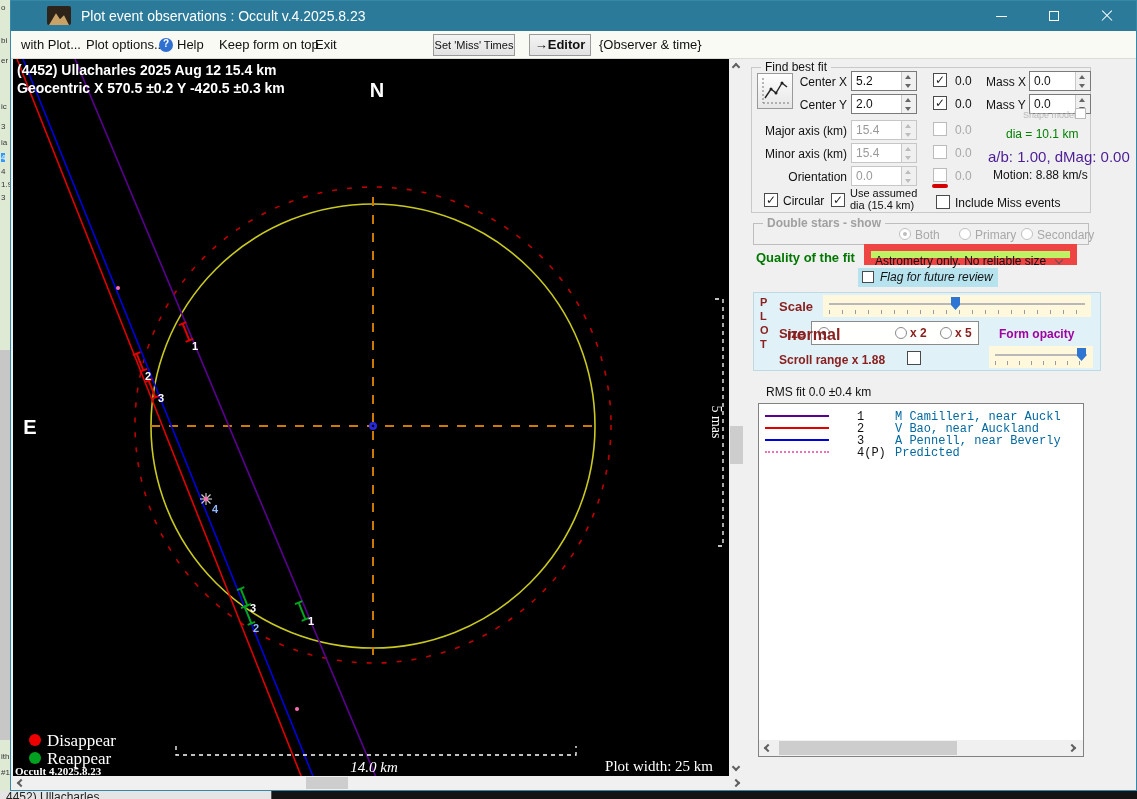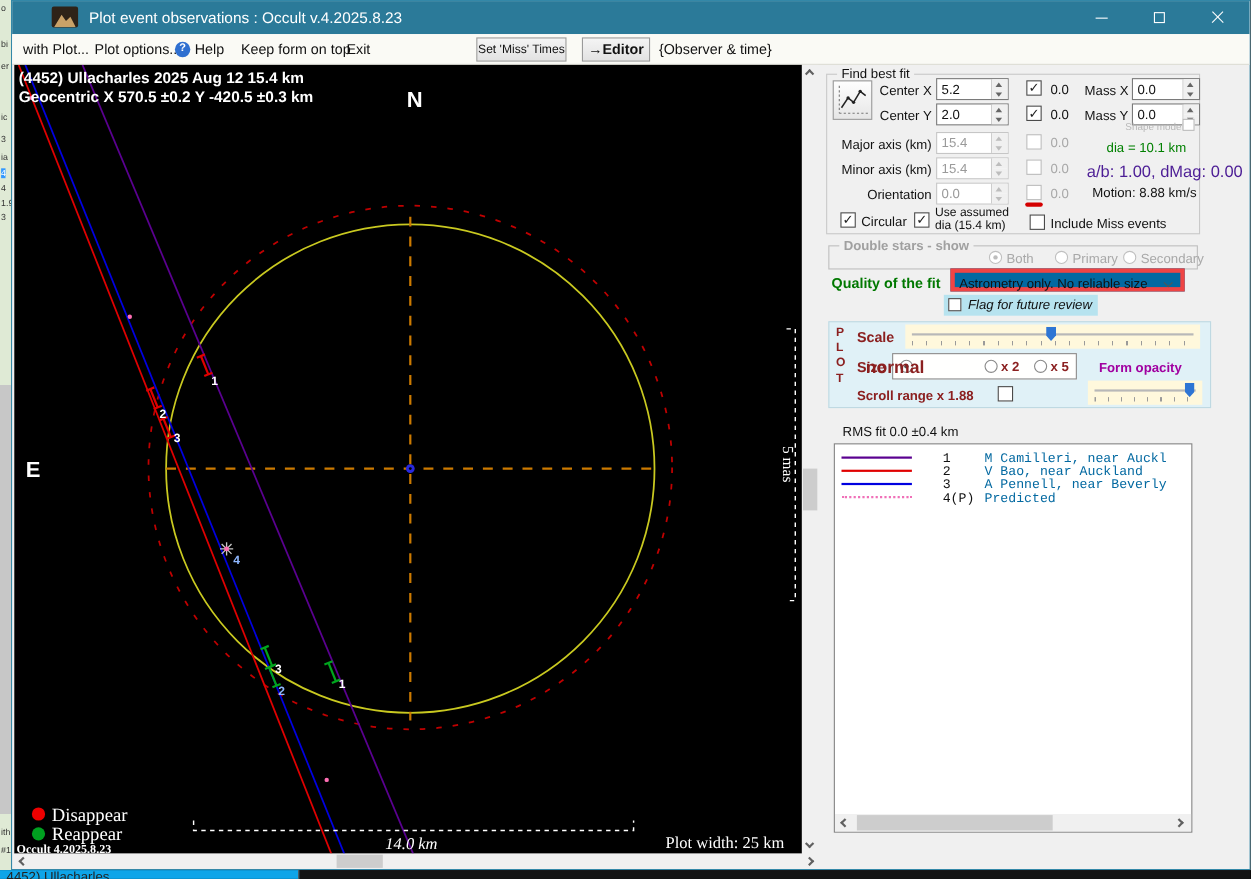--- a/index.html
+++ b/index.html
@@ -57,42 +57,42 @@
   .spin .btns i.d::after { content:""; position:absolute; left:3px; top:3px; border-left:3.5px solid transparent; border-right:3.5px solid transparent; border-top:4px solid #666; }
   .spin.dis .btns i.u::after { border-bottom-color:#BDBDBD; }
   .spin.dis .btns i.d::after { border-top-color:#BDBDBD; }
   .cb { width:14px; height:14px; background:#fff; border:1px solid #4A4A4A; position:absolute; }
   .cb.checked::after { content:"✓"; position:absolute; left:1px; top:-1px; font:bold 12px "DejaVu Sans", sans-serif; color:#222; }
   .cb.dis { border-color:#BBBBBB; }
   .cb.sm { width:11px; height:11px; }
   .rad { width:12px; height:12px; border:1px solid #8A8A8A; border-radius:50%; background:#fff; position:absolute; }
   .rad.sel::after { content:""; position:absolute; left:3px; top:3px; width:4px; height:4px; border-radius:50%; background:#505050; }
   .rad.dis { border-color:#C0C0C0; } .rad.dis.sel::after { background:#BDBDBD; }
-  .combo { background:#0369a1; border:4px solid #ef4444; font-size:12px; color:#111; padding:3px 0 0 4px; }
+  .combo { background:#bef264; border:7px solid #ef4444; font-size:12px; color:#111; padding:3px 0 0 4px; }
   .combo .chev { right:8px; top:6px; border-color:#555; border-width:1.5px; }
   .flagbox { background:#B7E3EF; }
   .flag-lbl { font-style:italic; font-size:12px; color:#111; }
   .plotpanel { background:#E0F1F7; border:1px solid #BFD9E2; }
   .dred { color:#8B2020; font-weight:bold; }
   .purp { color:#A000A0; font-weight:bold; }
   .sliderstrip { background:#FFF8DC; position:absolute; }
   .strack { position:absolute; left:6px; right:6px; top:8px; height:2px; background:#B8B8B8; }
   .sticks { position:absolute; left:6px; right:6px; top:15px; height:4px;
             background:repeating-linear-gradient(to right,#9A9A9A 0 1px,transparent 1px 13px); }
   .sthumb { position:absolute; top:2px; width:9px; height:13px; background:#2E75D4;
             clip-path:polygon(0 0,100% 0,100% 62%,50% 100%,0 62%); }
   .listbox { background:#fff; border:1px solid #828282; overflow:hidden; }
   .obs-row { position:absolute; left:0; width:100%; height:12px; }
   .obs-row .ls { position:absolute; left:6px; top:5px; width:64px; border-top:2px solid #000; }
   .obs-row .ls.dot { border-top-style:dotted; }
   .obs-row .n1 { position:absolute; left:98px; top:0; font:12px "Liberation Mono", monospace; color:#111; }
   .obs-row .n2 { position:absolute; left:136px; top:0; font:12px "Liberation Mono", monospace; color:#0369a1; white-space:nowrap; }
 
   .bottomstrip { left:0; top:791px; width:1137px; height:8px; background:#141414; overflow:hidden; }
-  .bottomtab { position:absolute; left:0; top:0; width:272px; height:8px; background:#0ea5e9; overflow:hidden; border-right:1px solid #555; }
+  .bottomtab { position:absolute; left:0; top:0; width:272px; height:8px; background:#e5e5e5; overflow:hidden; border-right:1px solid #555; }
   .bottomtab span { position:absolute; left:6px; top:-1px; font-size:12px; color:#222; white-space:nowrap; }
 
   
   .t-title { font:bold 14px "Liberation Sans", sans-serif; fill:#FFF; }
   .t-dir { font:bold 20px "Liberation Sans", sans-serif; fill:#FFF; }
   .t-serif { font:17px "Liberation Serif", serif; fill:#FFF; }
   .t-serif-i { font:italic 15px "Liberation Serif", serif; fill:#FFF; }
   .t-small { font:bold 11px "Liberation Serif", serif; fill:#FFF; }
   .t-num { font:bold 11px "Liberation Sans", sans-serif; fill:#FFF; }
   .t-mas { font:14px "Liberation Serif", serif; fill:#FFF; }

